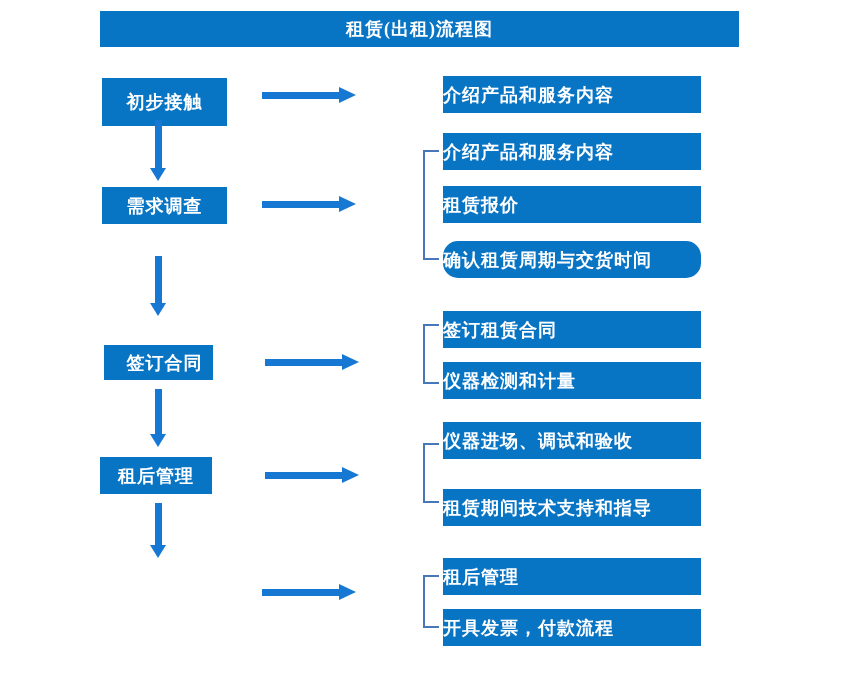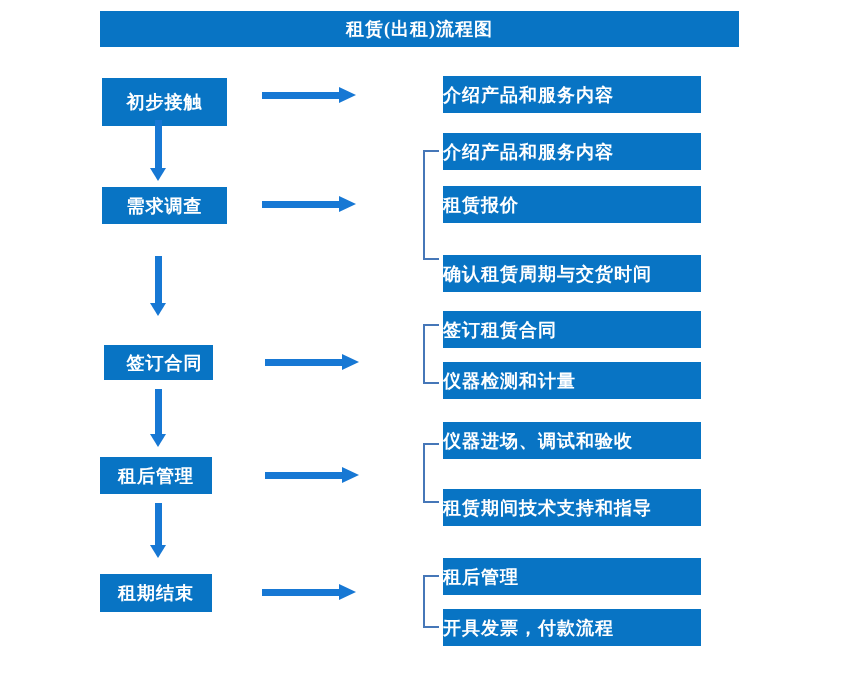--- a/index.html
+++ b/index.html
@@ -67,21 +67,20 @@
 <body>
 
 <div class="canvas">
 
   <div class="title-bar">租赁(出租)流程图</div>
 
   <div class="stage-box" style="left:102px;top:78px;width:125px;height:48px;">初步接触</div>
   <div class="stage-box" style="left:102px;top:187px;width:125px;height:37px;">需求调查</div>
   <div class="stage-box" style="left:104px;top:345px;width:109px;height:35px;padding-left:12px;">签订合同</div>
   <div class="stage-box" style="left:100px;top:457px;width:112px;height:37px;">租后管理</div>
-  <div class="stage-box" style="left:100px;top:574px;width:112px;height:38px;">租期结束</div>
 
   <div class="v-arrow" style="left:150px;top:120px;">
     <div class="shaft" style="height:48px;"></div>
     <div class="head"></div>
   </div>
   <div class="v-arrow" style="left:150px;top:256px;">
     <div class="shaft" style="height:47px;"></div>
     <div class="head"></div>
   </div>
   <div class="v-arrow" style="left:150px;top:389px;">
@@ -116,21 +115,21 @@
 
   <div class="bracket" style="top:150px;height:110px;"></div>
   <div class="bracket" style="top:324px;height:60px;"></div>
   <div class="bracket" style="top:443px;height:60px;"></div>
   <div class="bracket" style="top:575px;height:53px;"></div>
 
   <div class="detail-box" style="top:76px;">介绍产品和服务内容</div>
 
   <div class="detail-box" style="top:133px;">介绍产品和服务内容</div>
   <div class="detail-box" style="top:186px;">租赁报价</div>
-  <div class="detail-box" style="top:255px;">确认租赁周期与交货时间</div>
+  <div class="detail-box" style="top:241px;border-radius:15px;">确认租赁周期与交货时间</div>
 
   <div class="detail-box" style="top:311px;">签订租赁合同</div>
   <div class="detail-box" style="top:362px;">仪器检测和计量</div>
 
   <div class="detail-box" style="top:422px;">仪器进场、调试和验收</div>
   <div class="detail-box" style="top:489px;">租赁期间技术支持和指导</div>
 
   <div class="detail-box" style="top:558px;">租后管理</div>
   <div class="detail-box" style="top:609px;">开具发票，付款流程</div>
 

